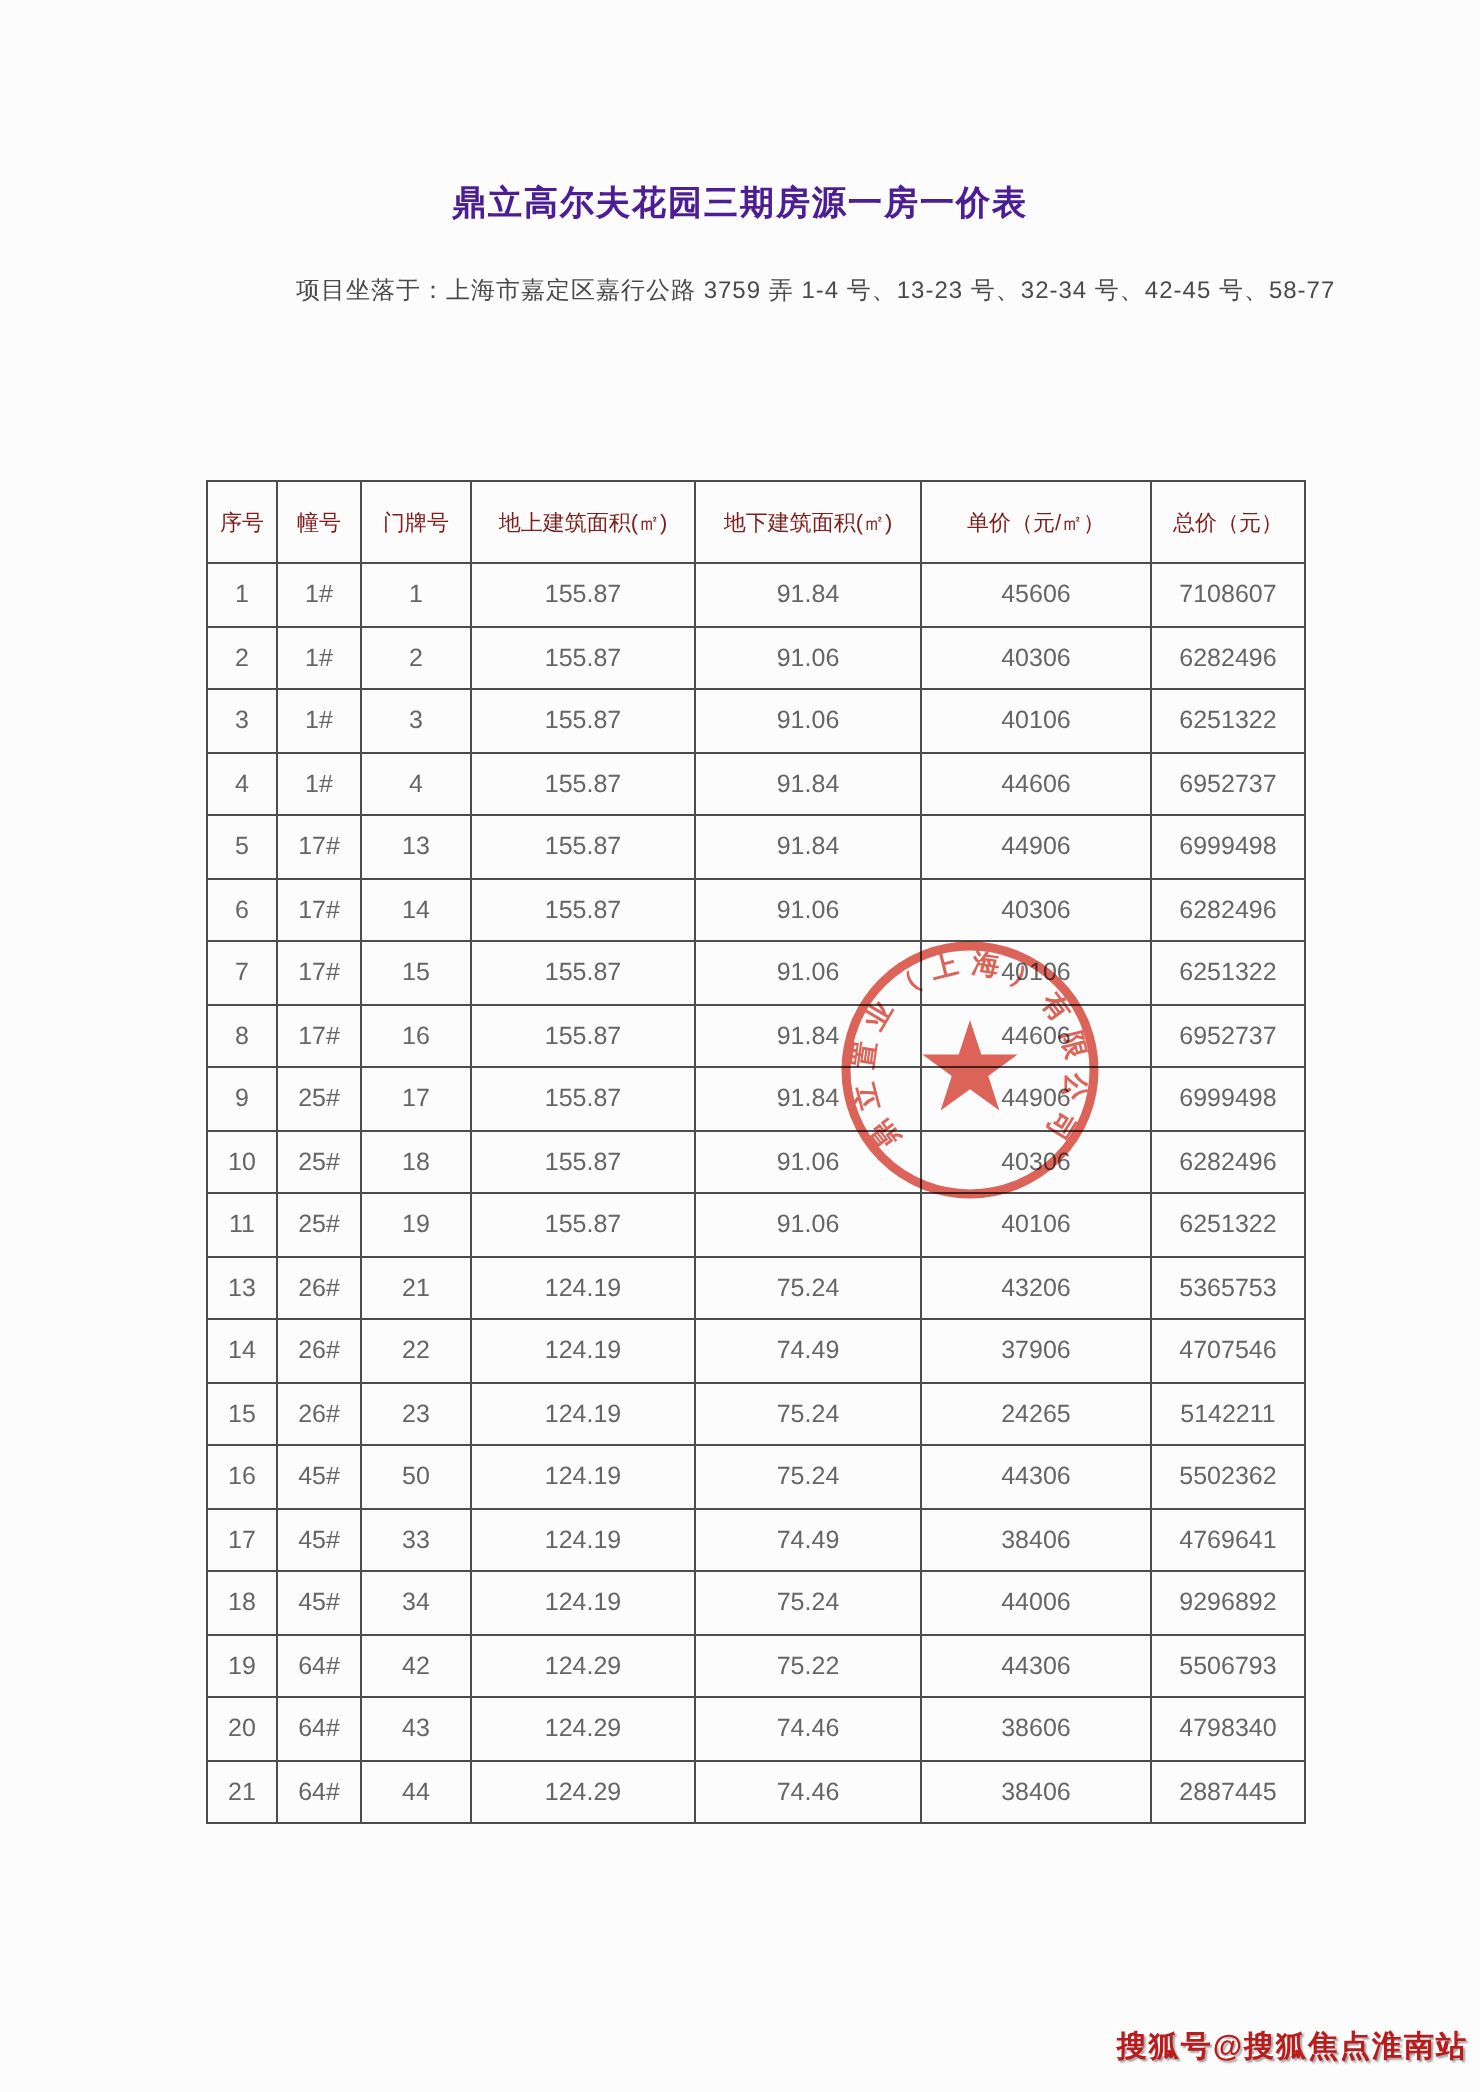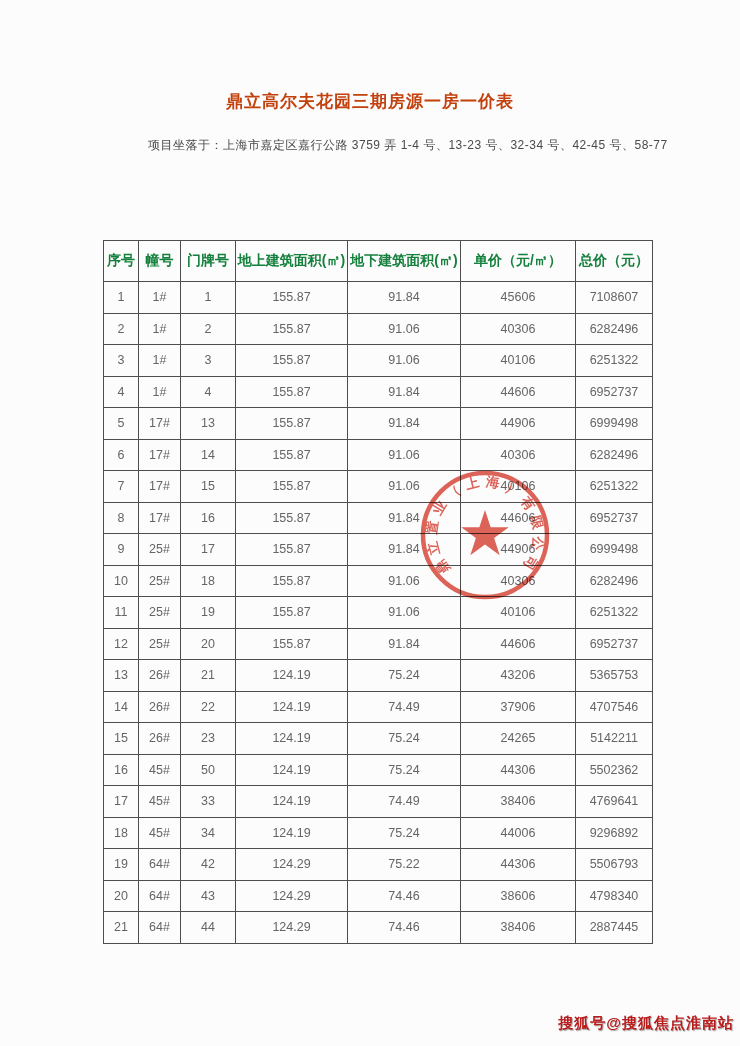--- a/index.html
+++ b/index.html
@@ -16,21 +16,21 @@
     overflow: hidden;
   }
   .doc-title {
     position: absolute;
     top: 90px;
     left: 0;
     width: 740px;
     text-align: center;
     font-size: 17px;
     font-weight: bold;
-    color: #c2410c;
+    color: #4c1d95;
     letter-spacing: 1px;
   }
   .doc-location {
     position: absolute;
     top: 124px;
     left: 103px;
     width: 545px;
     font-size: 12px;
     color: #4a4a4a;
     letter-spacing: 0.5px;
@@ -54,23 +54,23 @@
     border: 1.5px solid #4d4d4d;
     text-align: center;
     vertical-align: middle;
     padding: 0;
     overflow: hidden;
     white-space: nowrap;
   }
   .price-table thead tr { height: 41px; }
   .price-table tbody tr { height: 31.5px; }
   .price-table th {
-    font-size: 14px;
-    font-weight: bold;
-    color: #15803d;
+    font-size: 11px;
+    font-weight: normal;
+    color: #7f1d1d;
   }
   .price-table td {
     font-size: 12.5px;
     color: #656565;
   }
   .seal {
     position: absolute;
     left: 415px;
     top: 465px;
     width: 140px;
@@ -216,29 +216,20 @@
         <tr>
           <td>11</td>
           <td>25#</td>
           <td>19</td>
           <td>155.87</td>
           <td>91.06</td>
           <td>40106</td>
           <td>6251322</td>
         </tr>
         <tr>
-          <td>12</td>
-          <td>25#</td>
-          <td>20</td>
-          <td>155.87</td>
-          <td>91.84</td>
-          <td>44606</td>
-          <td>6952737</td>
-        </tr>
-        <tr>
           <td>13</td>
           <td>26#</td>
           <td>21</td>
           <td>124.19</td>
           <td>75.24</td>
           <td>43206</td>
           <td>5365753</td>
         </tr>
         <tr>
           <td>14</td>

